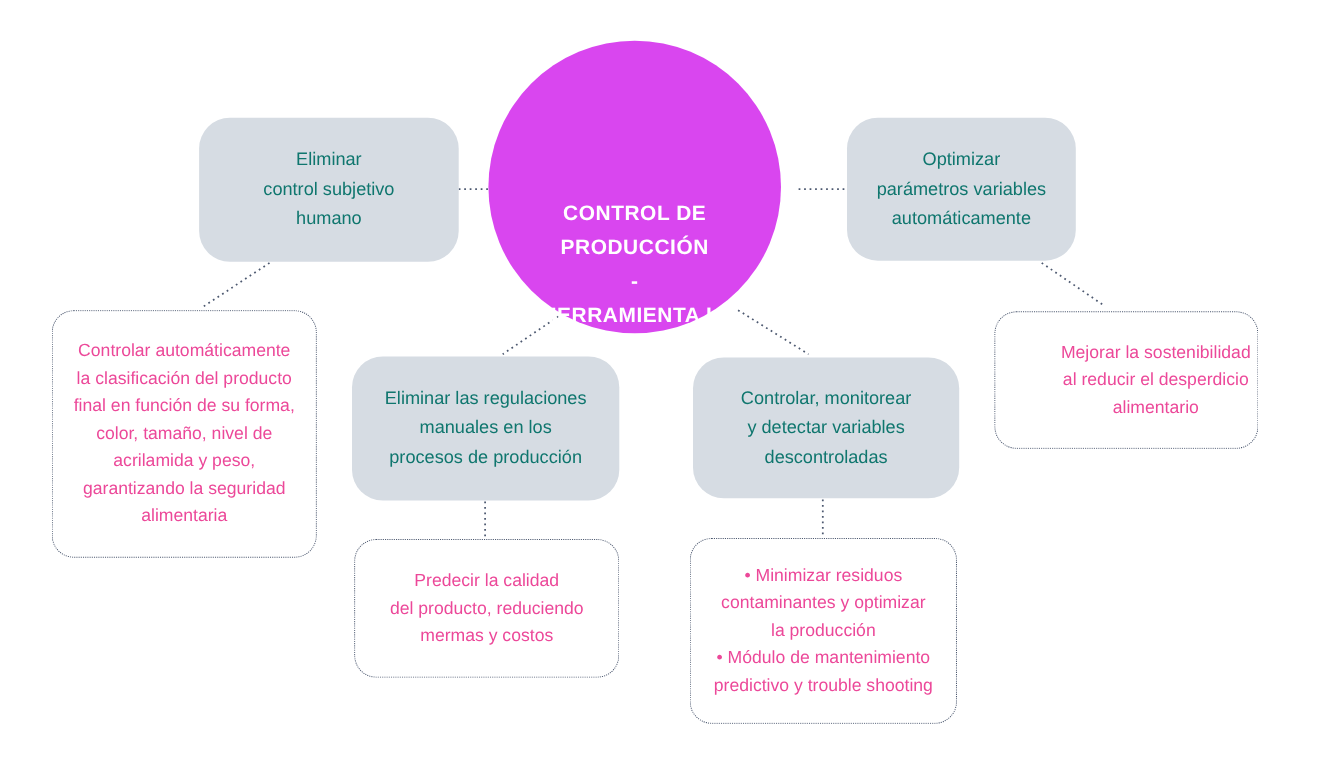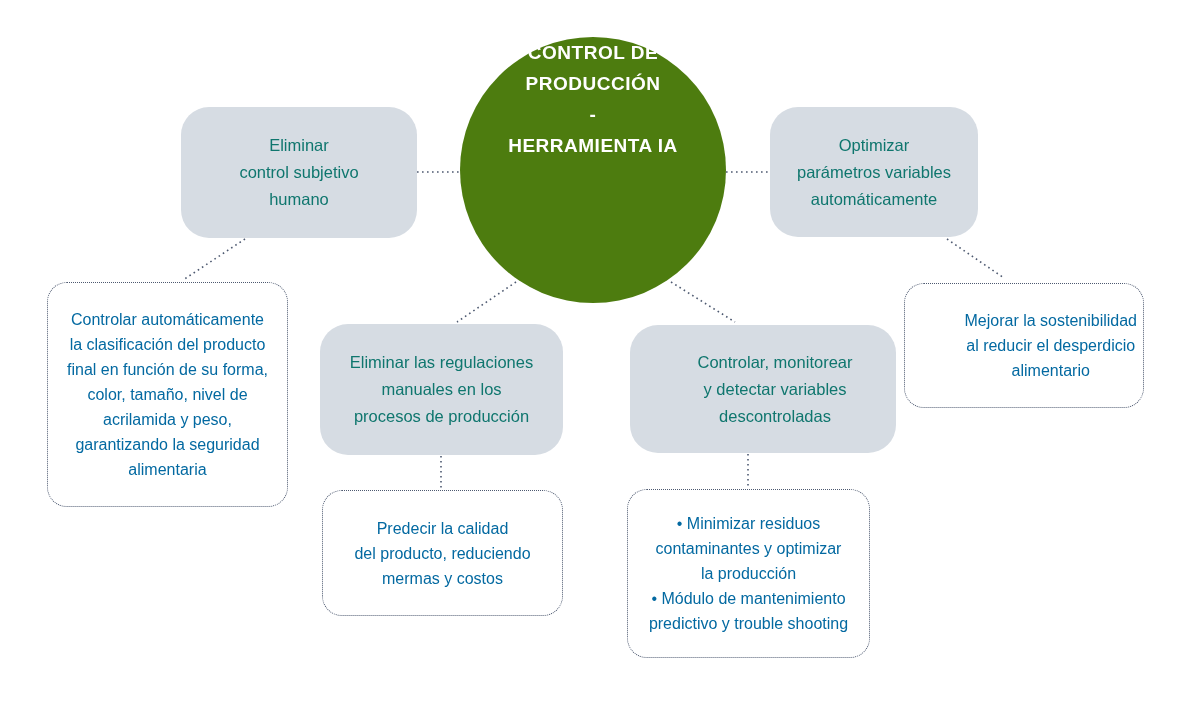--- a/index.html
+++ b/index.html
@@ -16,28 +16,28 @@
     overflow: hidden;
   }
   .connectors {
     position: absolute;
     left: 0; top: 0;
     width: 1200px;
     height: 708px;
   }
   .center-circle {
     position: absolute;
-    left: 460px;
+    left: 444px;
     top: 37px;
     width: 266px;
     height: 266px;
     border-radius: 50%;
-    background: #4d7c0f;
+    background: #d946ef;
     display: flex;
-    align-items: flex-start;
+    align-items: flex-end;
     justify-content: center;
   }
   .center-circle .title {
     color: #ffffff;
     font-size: 19px;
     font-weight: 700;
     line-height: 31px;
     letter-spacing: 0.5px;
     text-align: center;
     white-space: pre-line;
@@ -62,30 +62,30 @@
     border: 1.6px dotted #4d5970;
     border-radius: 20px;
     background: #ffffff;
     display: flex;
     align-items: center;
     justify-content: center;
     text-align: center;
     box-sizing: border-box;
   }
   .detail .detail-text {
-    color: #0369a1;
+    color: #ec4899;
     font-size: 16px;
     line-height: 25px;
     white-space: pre-line;
     padding: 4px 6px;
   }
   .node-top-left   { left: 181px; top: 107px; width: 236px; height: 131px; }
   .node-top-right  { left: 770px; top: 107px; width: 208px; height: 130px; }
   .node-mid-left   { left: 320px; top: 324px; width: 243px; height: 131px; }
-  .node-mid-right  { left: 630px; top: 325px; width: 242px; height: 128px; padding-left: 24px; }
+  .node-mid-right  { left: 630px; top: 325px; width: 242px; height: 128px; }
   .detail-left     { left: 47px;  top: 282px; width: 241px; height: 225px; }
   .detail-mid-left { left: 322px; top: 490px; width: 241px; height: 126px; }
   .detail-mid-right{ left: 627px; top: 489px; width: 243px; height: 169px; }
   .detail-right    { left: 904px; top: 283px; width: 240px; height: 125px; justify-content: flex-end; }
 </style>
 </head>
 <body>
 
 <div class="canvas">
 

